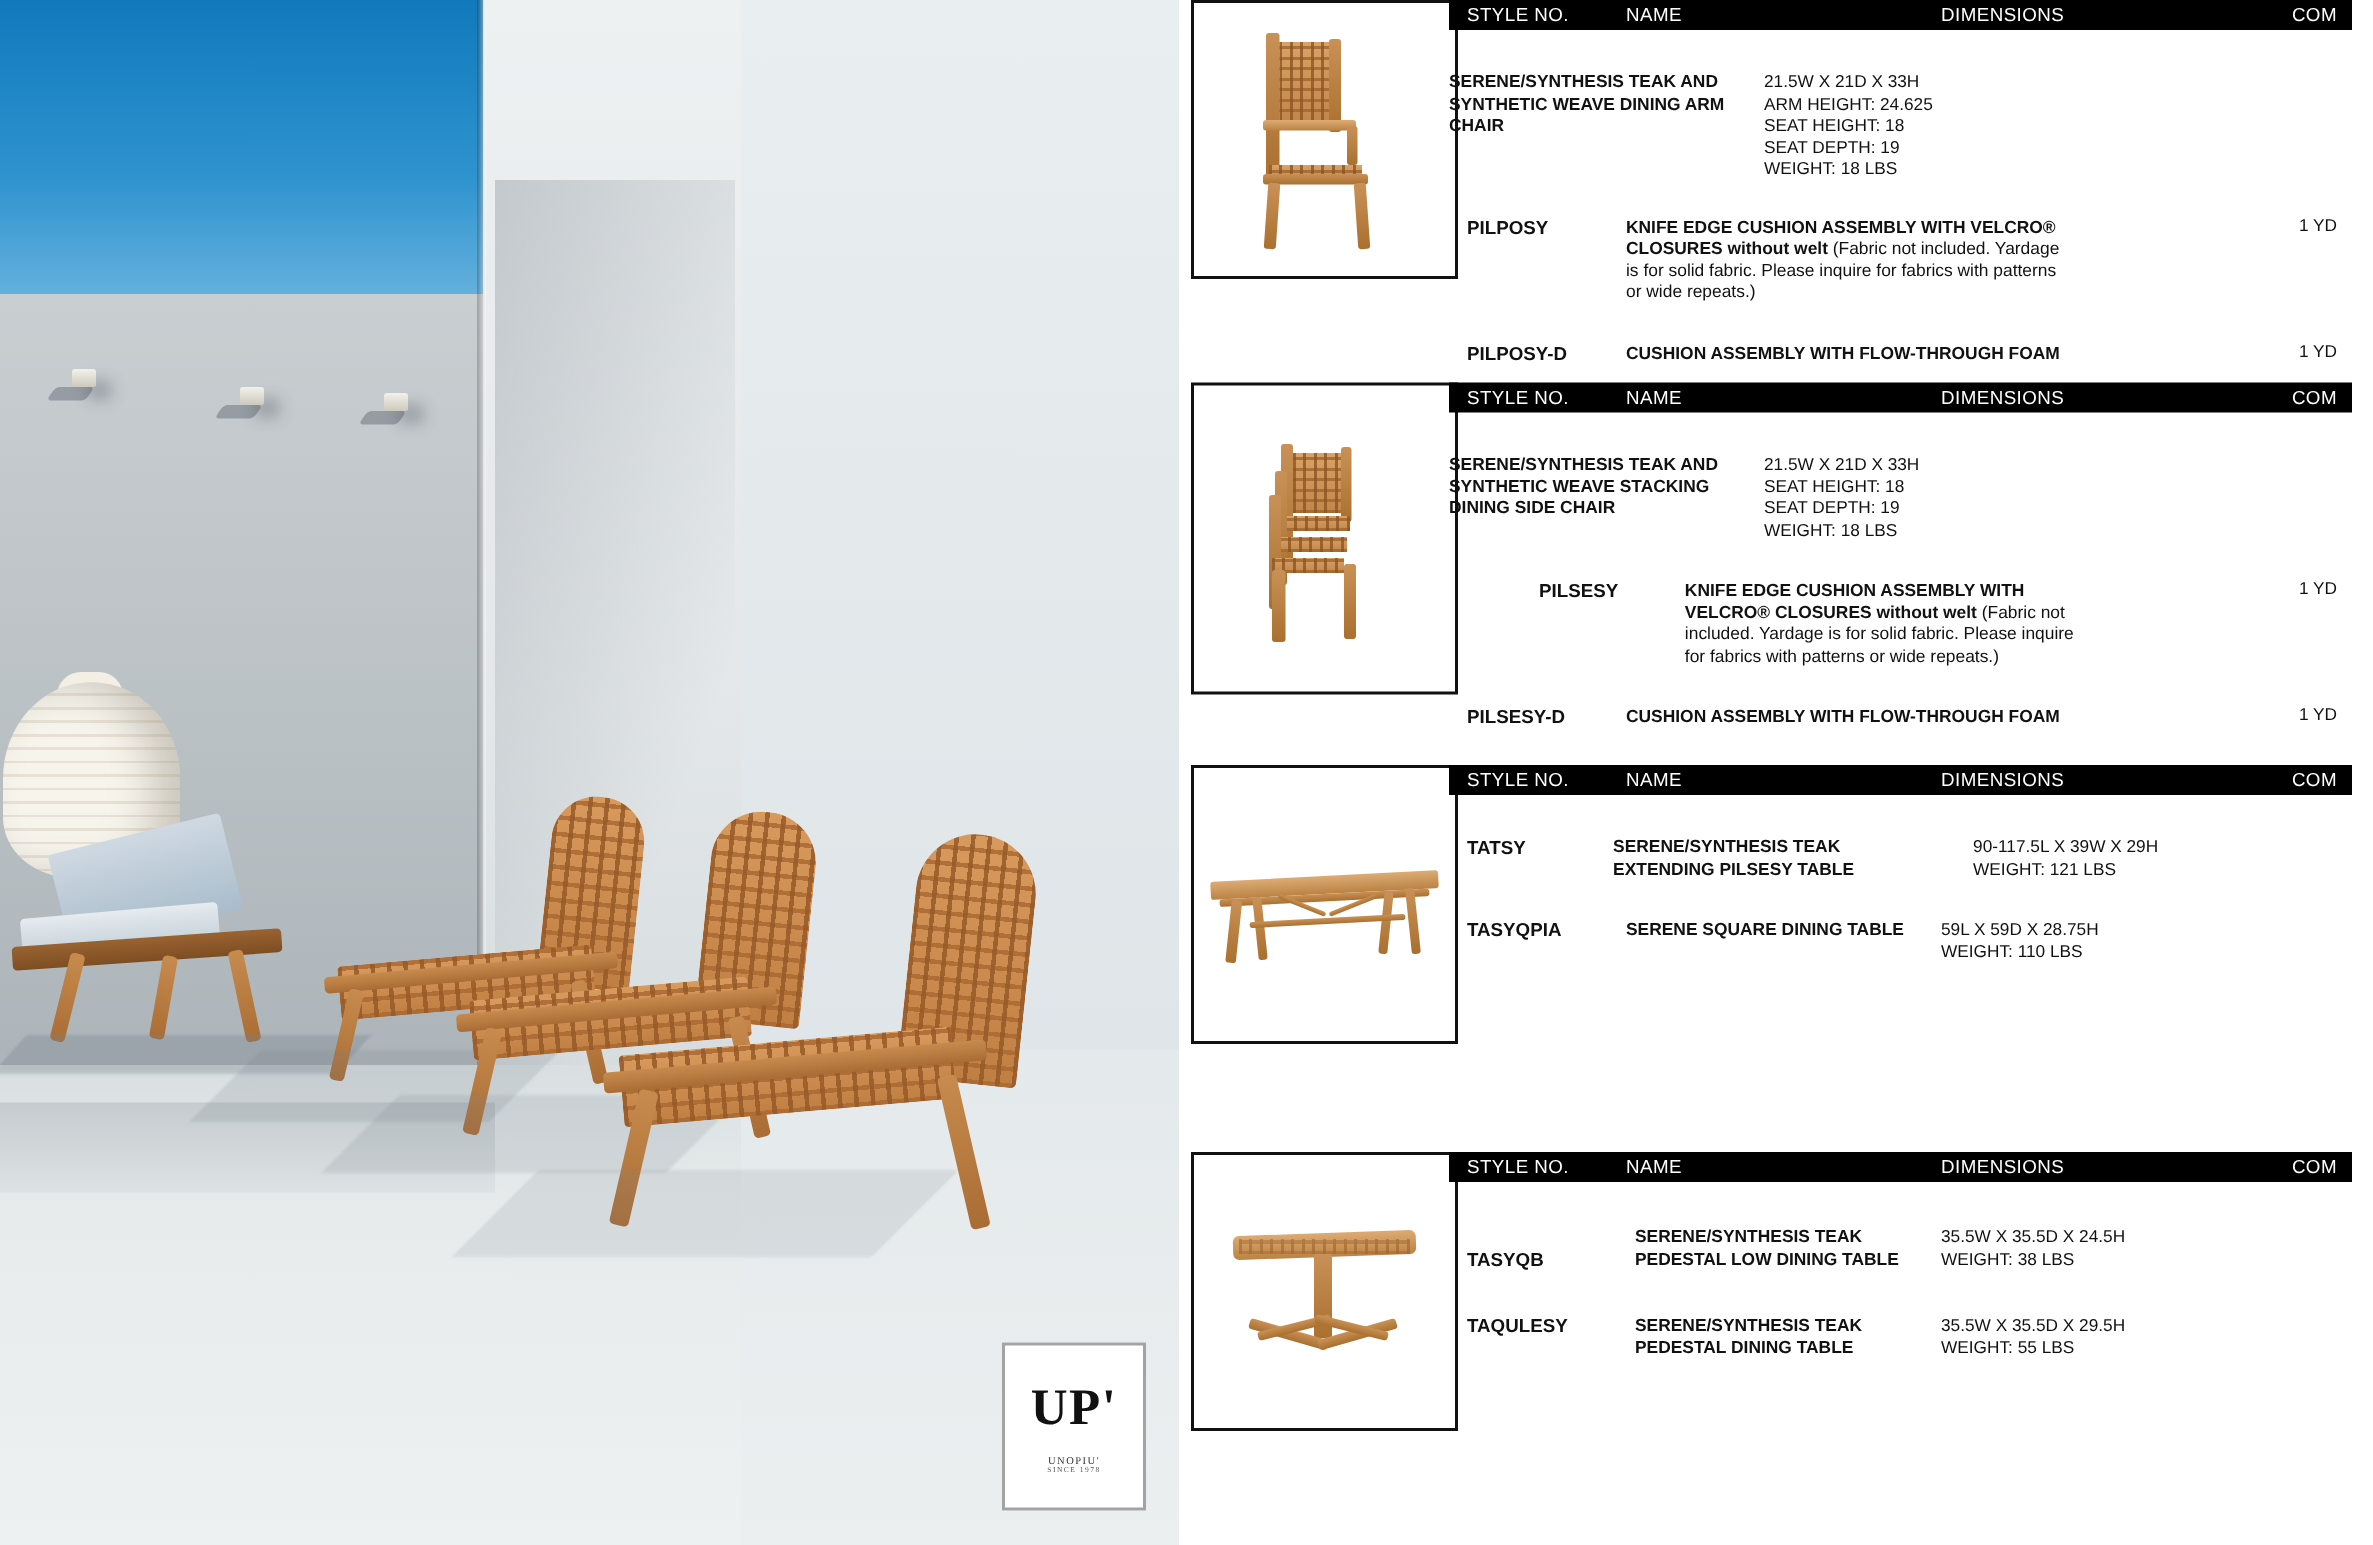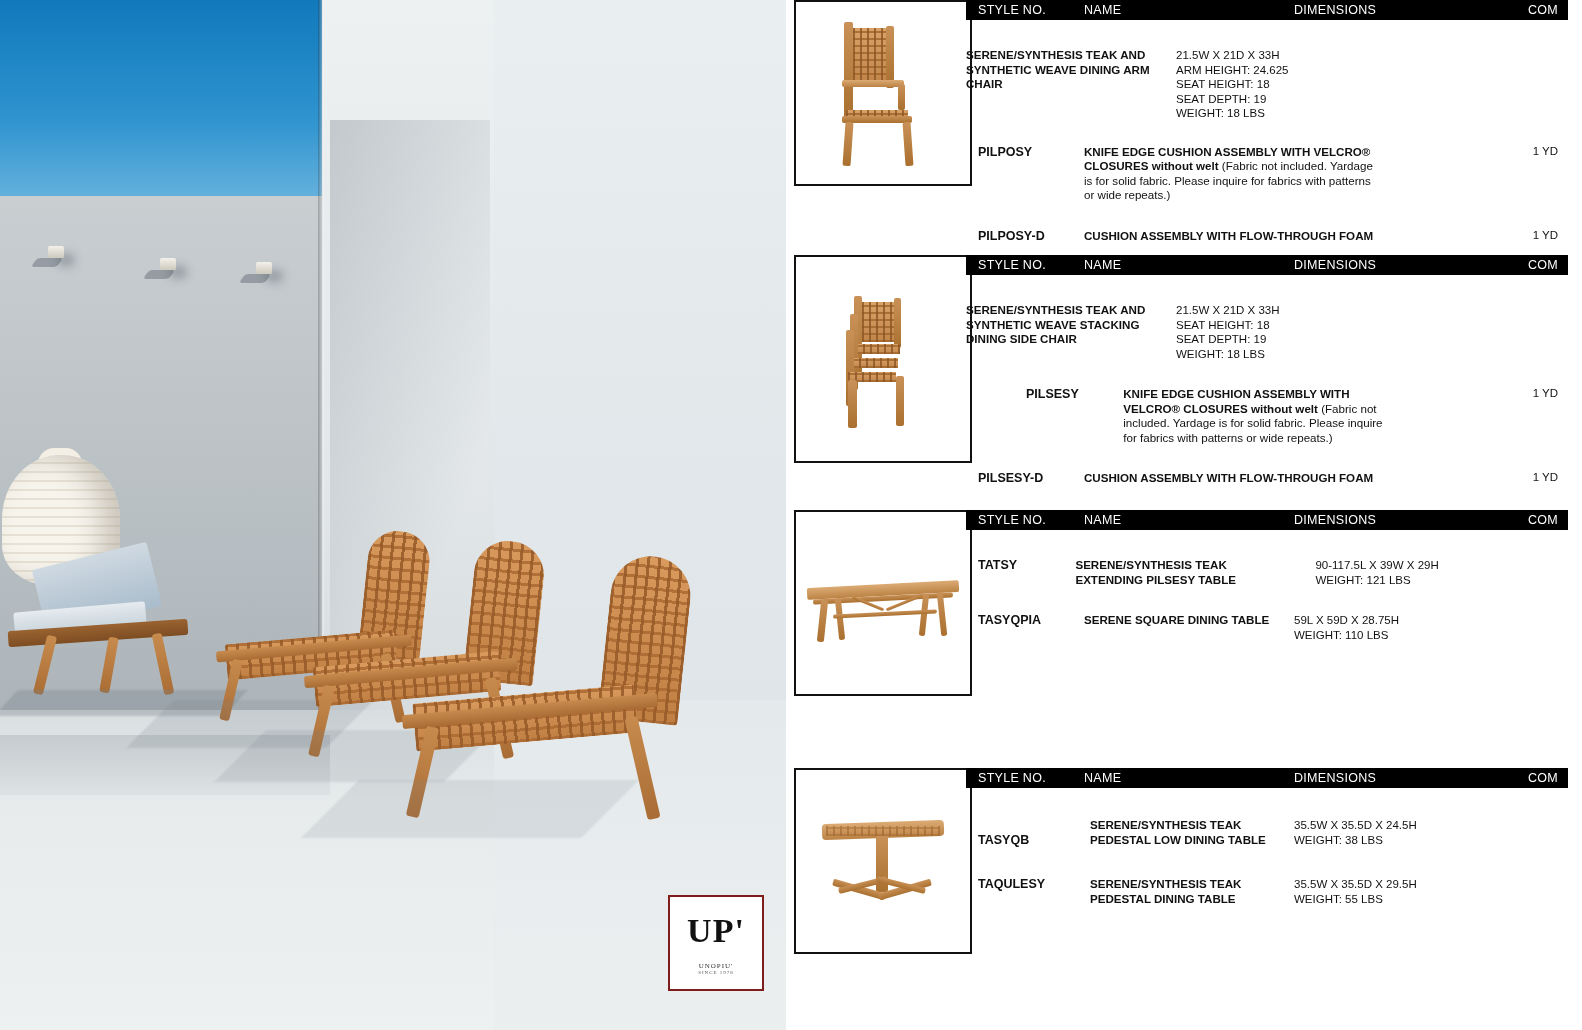--- a/index.html
+++ b/index.html
@@ -84,22 +84,22 @@
     position:absolute;
     background:
       repeating-linear-gradient(90deg, rgba(150,90,40,.85) 0 3px, rgba(0,0,0,0) 3px 11px),
       repeating-linear-gradient(0deg, rgba(170,105,50,.85) 0 3px, rgba(0,0,0,0) 3px 11px),
       linear-gradient(180deg,#d99a5e,#c07f42);
     border-radius: 3px;
   }
   .shadow-floor { position: absolute; background: rgba(120,132,140,.35); filter: blur(1px); }
 
   .logo-box {
-    position: absolute; left: 668px; top: 895px; width: 96px; height: 96px;
-    border: 2px solid #7f1d1d; background: #fff;
+    position: absolute; left: 668px; top: 895px; width: 96px; height: 112px;
+    border: 2px solid #a3a3a3; background: #fff;
     display: flex; flex-direction: column; align-items: center; justify-content: center;
   }
   .logo-main { font-family: "Liberation Serif", serif; font-size: 34px; letter-spacing: 1px; color: #111; font-weight: 700; }
   .logo-sub { font-family: "Liberation Serif", serif; font-size: 7px; letter-spacing: 1px; color: #333; margin-top: 12px; }
   .logo-sub2 { font-family: "Liberation Serif", serif; font-size: 5px; letter-spacing: 1px; color: #555; }
 
   
   .specs { position: relative; width: 796px; height: 1030px; background: #fff; }
   .block { position: absolute; left: 0; width: 796px; }
   .thumb {

